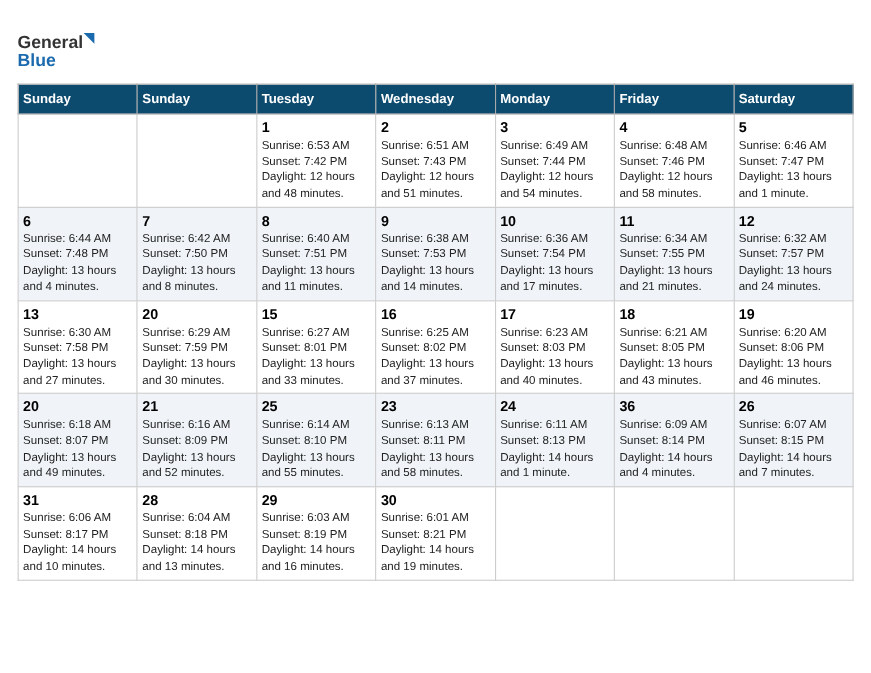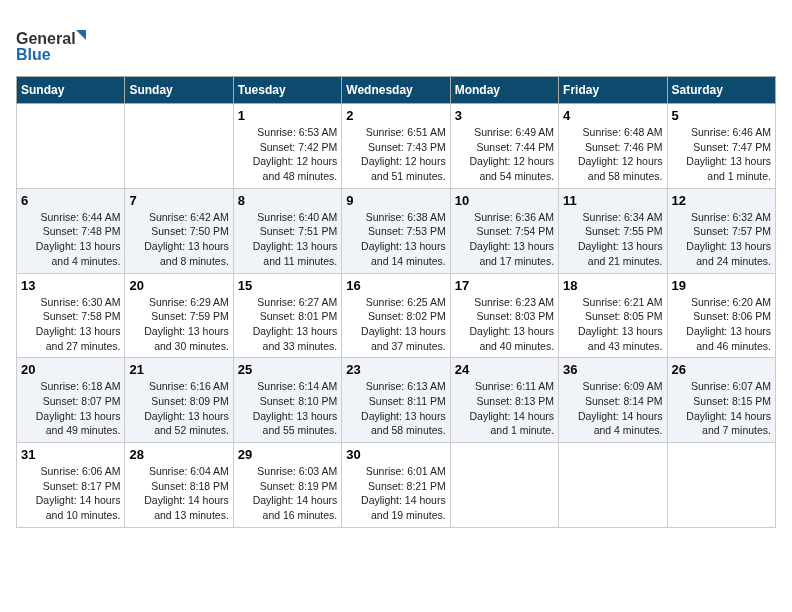--- a/index.html
+++ b/index.html
@@ -57,21 +57,20 @@
     }
     .day-num {
       font-weight: bold;
       font-size: 13px;
       margin-bottom: 2px;
     }
     .day-info {
       font-size: 10.5px;
       color: #222;
       line-height: 1.4;
-      text-align: right;
     }
     tbody tr:nth-child(odd) td {
       background-color: #fff;
     }
     tbody tr:nth-child(even) td {
       background-color: #f0f4f8;
     }
     .empty-cell {
       background-color: #fff !important;
     }

